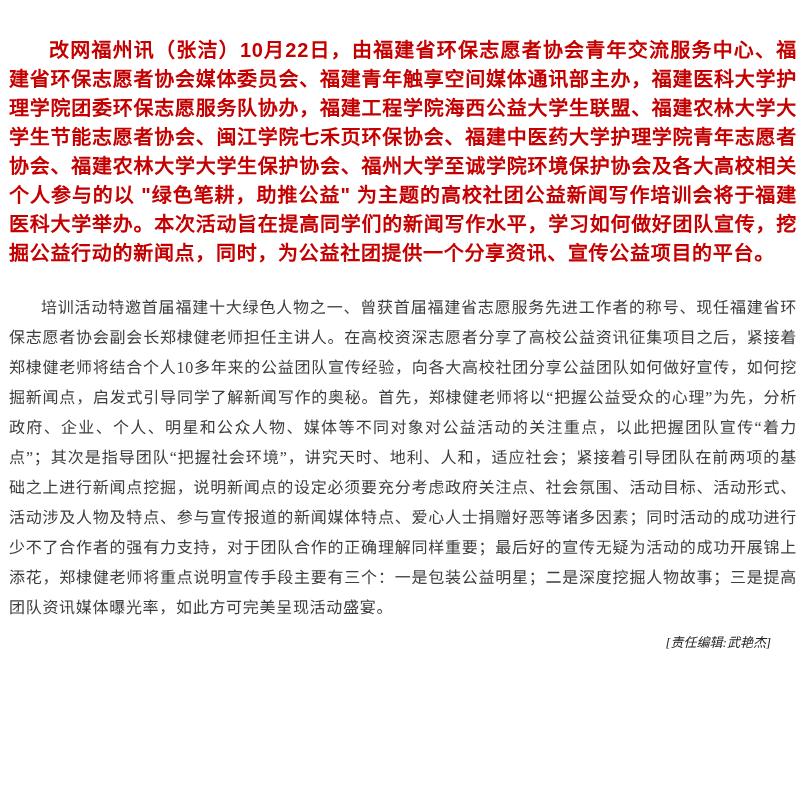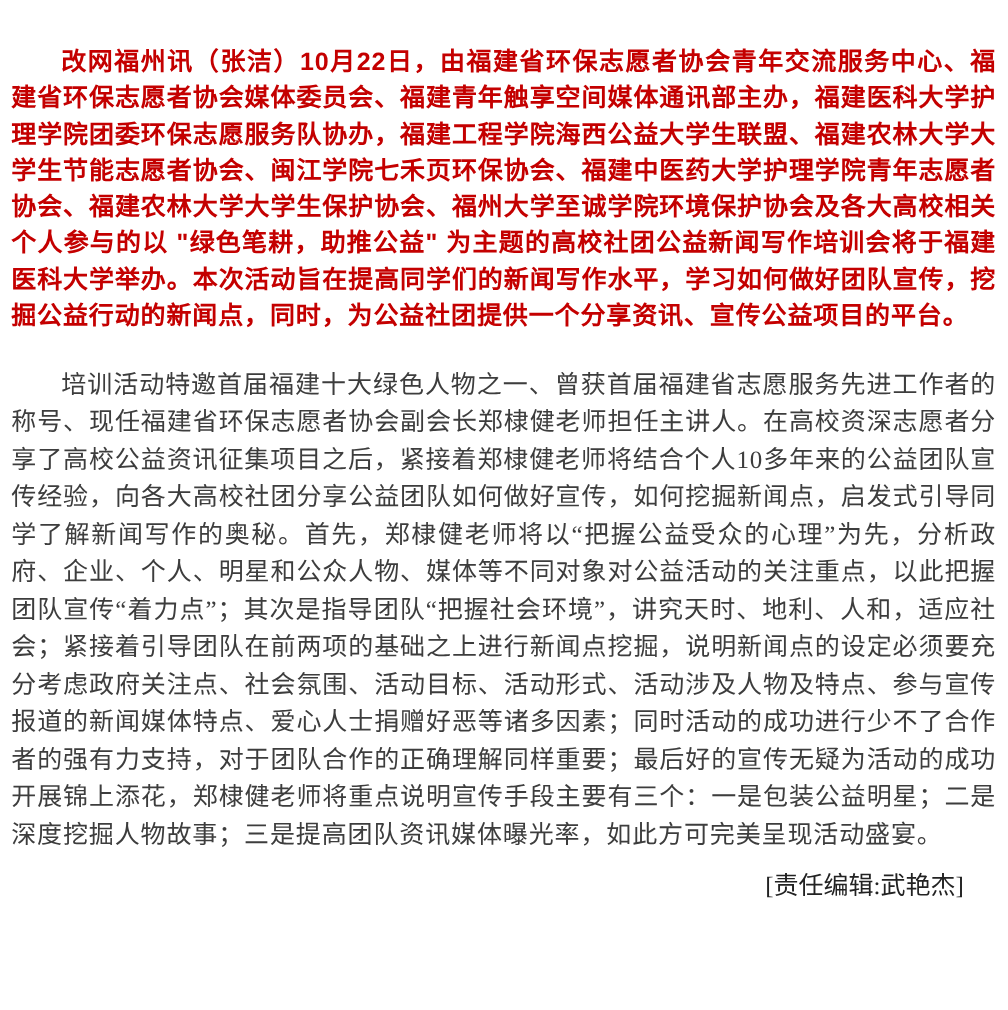--- a/index.html
+++ b/index.html
@@ -30,34 +30,35 @@
     letter-spacing: 0.7px;
     text-align: justify;
     text-justify: inter-ideograph;
     text-indent: 2em;
     margin: 0 0 25px 0;
   }
   .body-para {
     font-family: "Liberation Serif", "DejaVu Serif", serif;
     font-weight: normal;
     color: var(--body-color);
-    font-size: 20px;
+    font-size: 16px;
     line-height: 30px;
     letter-spacing: 0.7px;
     text-align: justify;
     text-justify: inter-ideograph;
     text-indent: 2em;
     margin: 0;
   }
   .editor-line {
     font-family: "Liberation Serif", "DejaVu Serif", serif;
     color: var(--editor-color);
-    font-size: 20px;
+    font-size: 13px;
     text-align: right;
     margin: 9px 26px 0 0;
+    font-style: italic;
   }
 </style>
 </head>
 <body>
 
 <div class="page">
   <p class="lead-para">改网福州讯（张洁）10月22日，由福建省环保志愿者协会青年交流服务中心、福建省环保志愿者协会媒体委员会、福建青年触享空间媒体通讯部主办，福建医科大学护理学院团委环保志愿服务队协办，福建工程学院海西公益大学生联盟、福建农林大学大学生节能志愿者协会、闽江学院七禾页环保协会、福建中医药大学护理学院青年志愿者协会、福建农林大学大学生保护协会、福州大学至诚学院环境保护协会及各大高校相关个人参与的以 "绿色笔耕，助推公益" 为主题的高校社团公益新闻写作培训会将于福建医科大学举办。本次活动旨在提高同学们的新闻写作水平，学习如何做好团队宣传，挖掘公益行动的新闻点，同时，为公益社团提供一个分享资讯、宣传公益项目的平台。</p>
   <p class="body-para">培训活动特邀首届福建十大绿色人物之一、曾获首届福建省志愿服务先进工作者的称号、现任福建省环保志愿者协会副会长郑棣健老师担任主讲人。在高校资深志愿者分享了高校公益资讯征集项目之后，紧接着郑棣健老师将结合个人10多年来的公益团队宣传经验，向各大高校社团分享公益团队如何做好宣传，如何挖掘新闻点，启发式引导同学了解新闻写作的奥秘。首先，郑棣健老师将以“把握公益受众的心理”为先，分析政府、企业、个人、明星和公众人物、媒体等不同对象对公益活动的关注重点，以此把握团队宣传“着力点”；其次是指导团队“把握社会环境”，讲究天时、地利、人和，适应社会；紧接着引导团队在前两项的基础之上进行新闻点挖掘，说明新闻点的设定必须要充分考虑政府关注点、社会氛围、活动目标、活动形式、活动涉及人物及特点、参与宣传报道的新闻媒体特点、爱心人士捐赠好恶等诸多因素；同时活动的成功进行少不了合作者的强有力支持，对于团队合作的正确理解同样重要；最后好的宣传无疑为活动的成功开展锦上添花，郑棣健老师将重点说明宣传手段主要有三个：一是包装公益明星；二是深度挖掘人物故事；三是提高团队资讯媒体曝光率，如此方可完美呈现活动盛宴。</p>
   <p class="editor-line">[责任编辑:武艳杰]</p>
 </div>

